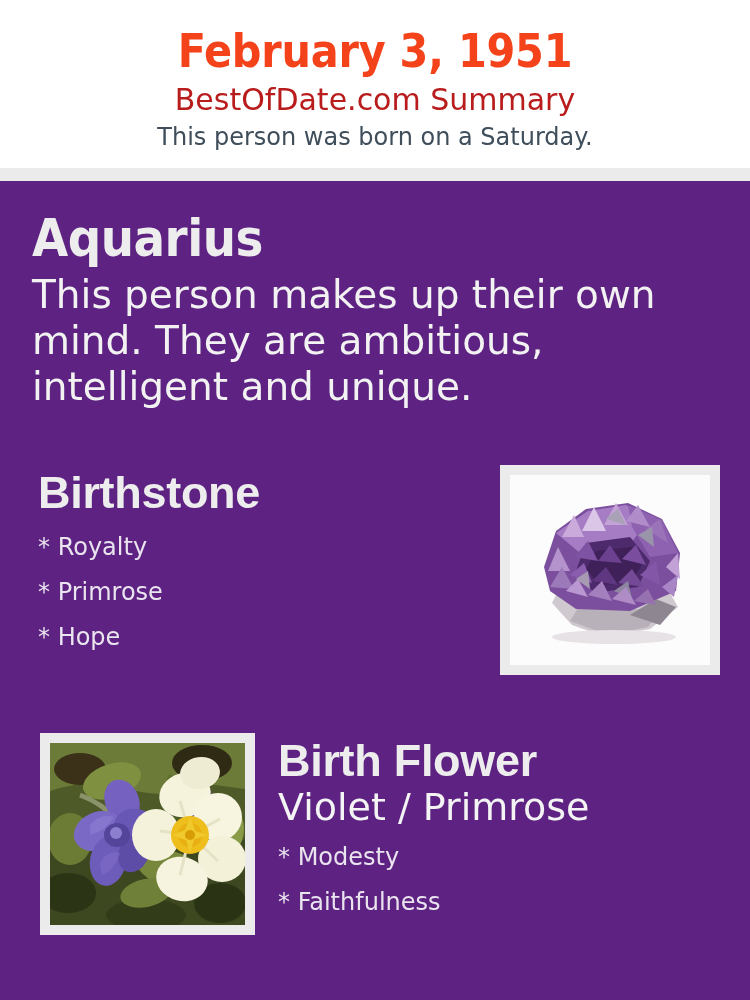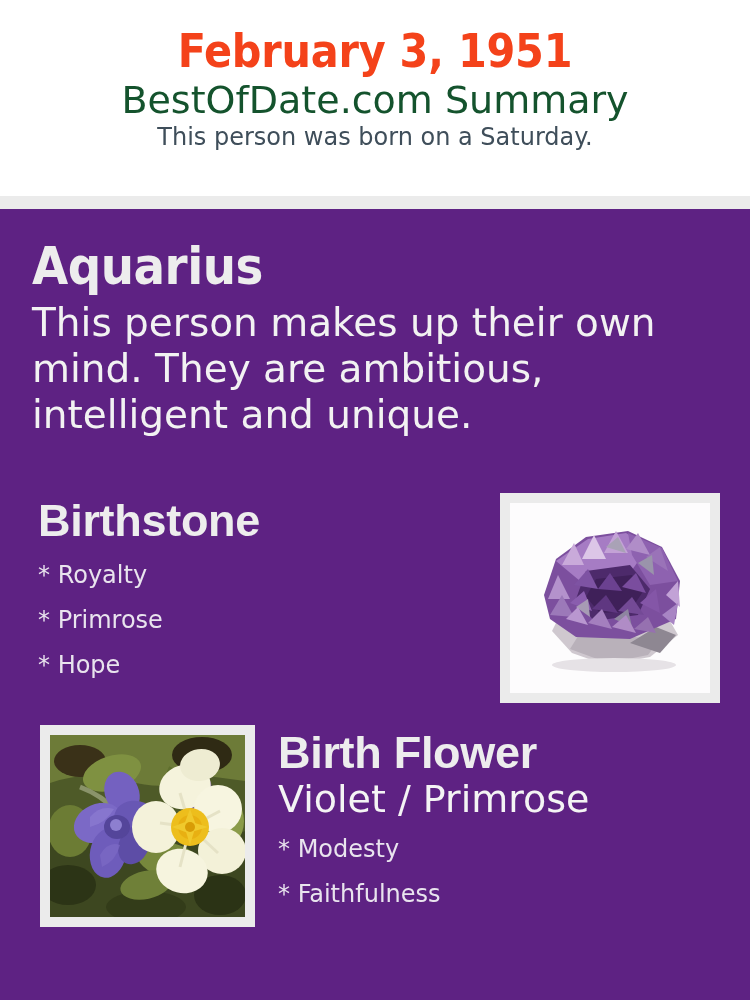--- a/index.html
+++ b/index.html
@@ -12,38 +12,38 @@
     overflow: hidden;
     background: #5e2283;
     font-family: "Liberation Sans", sans-serif;
     -webkit-font-smoothing: antialiased;
   }
 
   
   .header {
     background: #ffffff;
     width: 750px;
-    height: 196px;
+    height: 168px;
     box-sizing: border-box;
     text-align: center;
     padding-top: 24px;
   }
   .header-date {
     font-size: 46px;
     font-weight: bold;
     color: #f4421a;
     letter-spacing: -0.2px;
     line-height: 54px;
     font-family: "DejaVu Sans", sans-serif;
     font-stretch: condensed;
   }
   .header-site {
-    font-size: 38px;
-    font-weight: normal;
-    color: #14532d;
+    font-size: 30px;
+    font-weight: normal;
+    color: #b91c1c;
     line-height: 40px;
     margin-top: 2px;
     font-family: "DejaVu Sans", sans-serif;
   }
   .header-note {
     font-size: 24px;
     font-weight: normal;
     color: #3f4e5a;
     line-height: 32px;
     margin-top: 1px;
@@ -91,21 +91,21 @@
   .section-row {
     display: flex;
     align-items: flex-start;
     position: relative;
   }
   .section-row.stone {
     margin-top: 55px;
     padding-left: 38px;
   }
   .section-row.flower {
-    margin-top: 22px;
+    margin-top: 58px;
     padding-left: 40px;
   }
 
   .section-text {
     flex: 1 1 auto;
     min-width: 0;
   }
   .section-title {
     font-size: 45px;
     font-weight: bold;

